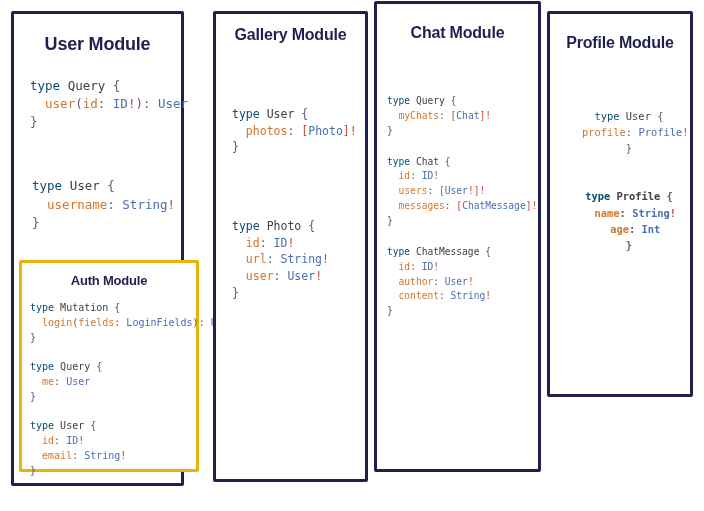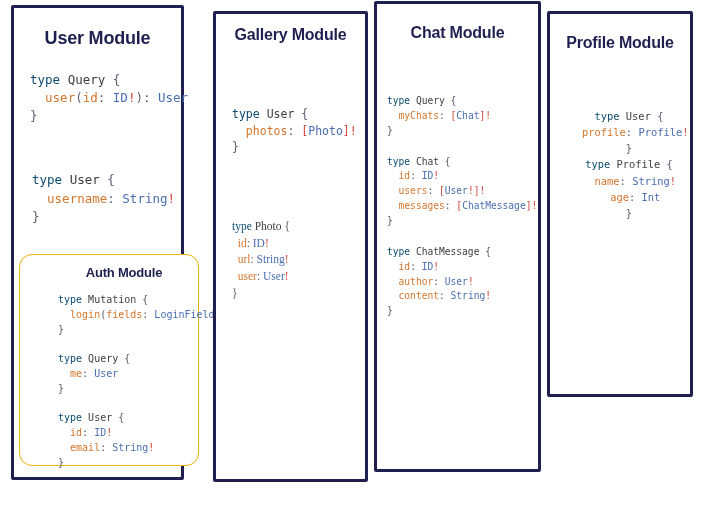--- a/index.html
+++ b/index.html
@@ -47,21 +47,21 @@
   .k  { color: #0c4a6e; }  
   .tn { color: #404040; }  
   .fn { color: #d4762c; }  
   .ty { color: #4a6fb0; }  
   .bg { color: #5c5c6e; }  
   .bang { color: #d0453a; }
 
   
   #panel-user {
     left: 11px;
-    top: 5px;
+    top: 11px;
     width: 173px;
     height: 475px;
   }
   #panel-user .panel-title {
     font-size: 18px;
     margin-top: 20px;
   }
   #panel-user .code {
     font-size: 12.5px;
     margin: 22px 0 0 16px;
@@ -73,23 +73,22 @@
 
   
   #panel-auth {
     position: absolute;
     left: 5px;
     top: 246px;
     width: 180px;
     height: 212px;
     box-sizing: border-box;
     background: #ffffff;
-    border: 1px solid #eab308;
-    border-radius: 13px;
-    padding-left: 30px;
+    border: 3px solid #eab308;
+    border-radius: 2px;
   }
   #panel-auth .panel-title {
     font-size: 13px;
     margin-top: 10px;
   }
   #panel-auth .code {
     font-size: 10px;
     line-height: 1.5;
     margin: 12px 0 0 8px;
   }
@@ -106,21 +105,20 @@
   }
   #panel-gallery .panel-title {
     font-size: 16px;
     margin-top: 12px;
   }
   #panel-gallery .code {
     font-size: 11.5px;
     margin: 62px 0 0 16px;
   }
   #panel-gallery .code.second {
-    font-family: Liberation Serif, serif;
   }
 
   
   #panel-chat {
     left: 374px;
     top: 1px;
     width: 167px;
     height: 471px;
   }
   #panel-chat .panel-title {
@@ -147,21 +145,22 @@
     font-size: 16px;
     margin-top: 20px;
   }
   #panel-profile .code {
     font-size: 10.4px;
     line-height: 1.55;
     margin: 56px 0 0 18px;
     text-align: center;
   }
   #panel-profile .code.second {
-    margin-top: 0;
+    margin-top: 32px;
+    font-weight: bold;
   }
 </style>
 </head>
 <body>
 
 <div class="board">
 
   <div class="panel" id="panel-user">
     <div class="panel-title">User Module</div>
     <div class="code"><span class="k">type </span><span class="tn">Query</span><span class="bg"> {</span>

